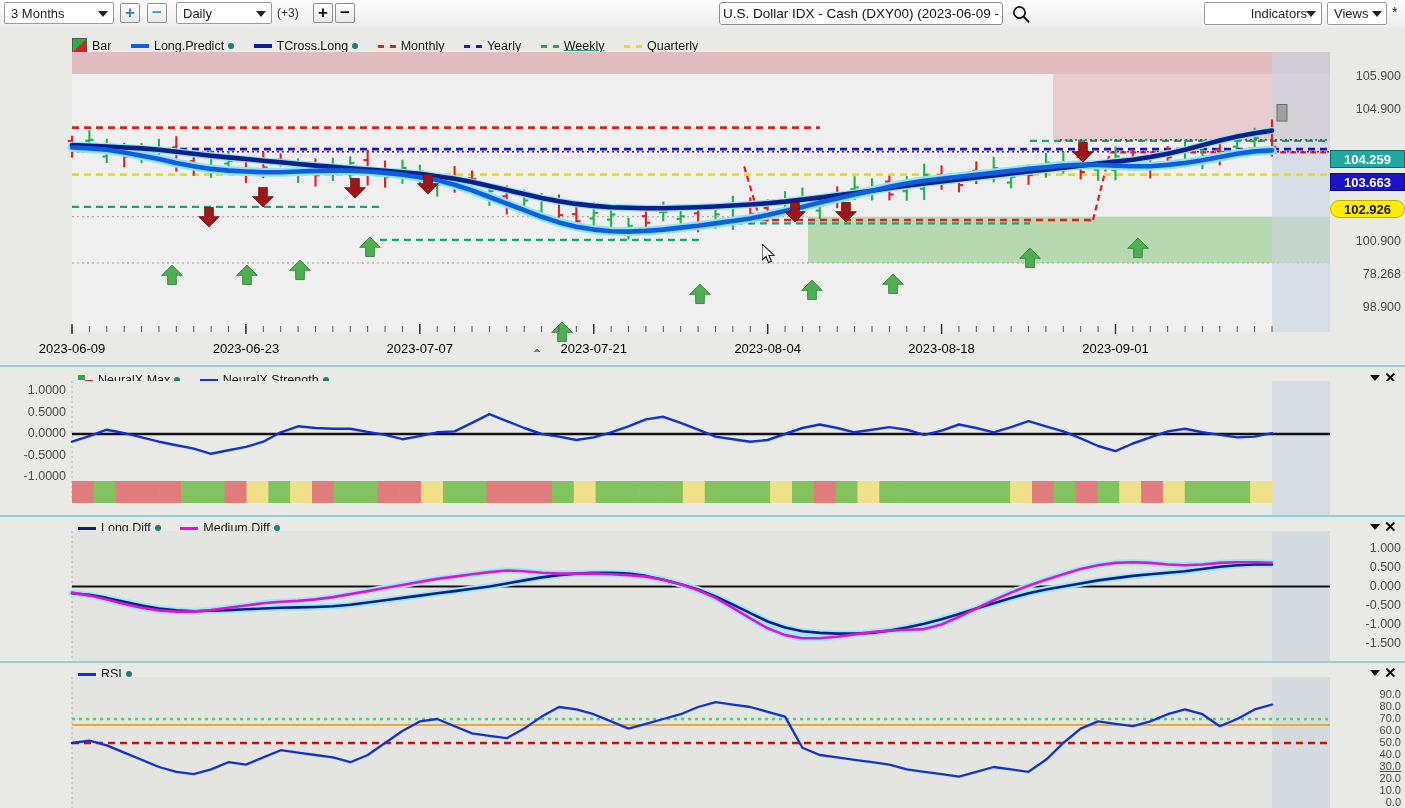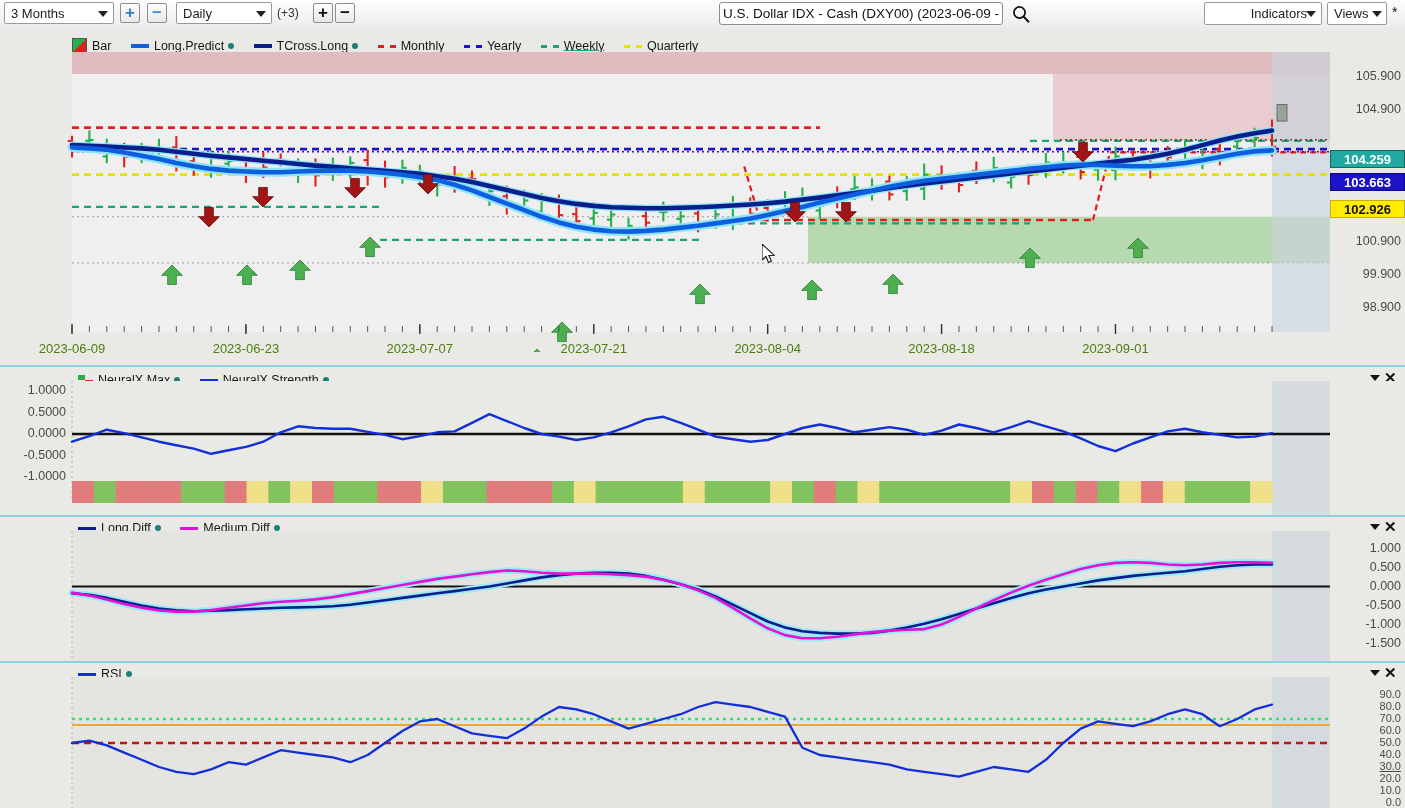--- a/index.html
+++ b/index.html
@@ -57,21 +57,21 @@
   .ctl-x{position:absolute;font-size:15px;line-height:15px;color:#111;font-weight:bold;}
 
   
   .ptag{position:absolute;right:0;height:18px;line-height:18px;width:75px;text-align:center;
     font-size:13px;font-weight:bold;box-sizing:border-box;}
   #tag-tcross{background:#1fa9a0;color:#fff;border:1px solid #0d6a64;}
   #tag-long{background:#1a13c8;color:#fff;border:1px solid #0d0a7a;}
   #tag-quarterly{background:#ffec00;color:#111;border:1px solid #c3b200;}
 
   #cursor{position:absolute;left:762px;top:216px;width:16px;height:22px;z-index:60;}
-  .xticklab{position:absolute;font-size:13px;color:#4d7c0f;}
+  .xticklab{position:absolute;font-size:13px;color:#000000;}
 </style>
 </head>
 <body>
 
 <div id="toolbar">
   <div class="tb-select" style="left:4px;width:110px;">
     <span>3 Months</span>
     <span class="chev"></span>
   </div>
   <div class="sqbtn" style="left:120px;">
@@ -506,27 +506,27 @@
       <line x1="767.6521739130435" y1="272" x2="767.6521739130435" y2="282" stroke="#333" stroke-width="1.4"></line>
       <line x1="941.5652173913044" y1="272" x2="941.5652173913044" y2="282" stroke="#333" stroke-width="1.4"></line>
       <line x1="1115.4782608695652" y1="272" x2="1115.4782608695652" y2="282" stroke="#333" stroke-width="1.4"></line>
     </svg>
 
   <div class="yaxis" style="left:1330px;top:24px;width:75px;height:300px;">
       <div class="ylab" style="top: 16.5px;">105.900</div>
       <div class="ylab" style="top: 49.5px;">104.900</div>
       <div class="ylab" style="top: 148.5px;">101.900</div>
       <div class="ylab" style="top: 181.5px;">100.900</div>
-      <div class="ylab" style="top: 214.5px;">99.900</div>
+      <div class="ylab" style="top: 214.5px;">78.268</div>
       <div class="ylab" style="top: 247.5px;">98.900</div>
     </div>
 
   <div class="ptag" id="tag-tcross" style="top:122px;"><span>104.259</span></div>
   <div class="ptag" id="tag-long" style="top:145px;"><span>103.663</span></div>
-  <div class="ptag" id="tag-quarterly" style="top:172px;"><span>102.926</span></div>
+  <div class="ptag" id="tag-quarterly" style="top:172px;border-radius:9px;"><span>102.926</span></div>
 
   <div id="cursor">
     <svg width="16" height="22" viewBox="0 0 16 22">
       <polygon points="0,0 0,16 4,12.5 6.6,18.6 9.4,17.3 6.9,11.5 12,11.2" fill="#fff" stroke="#111" stroke-width="1.1"></polygon>
     </svg>
   </div>
 <div class="xticklab" style="left: 26px; top: 313px; width: 92px; text-align: center;">2023-06-09</div>
     <div class="xticklab" style="left: 199.913px; top: 313px; width: 92px; text-align: center;">2023-06-23</div>
     <div class="xticklab" style="left: 373.826px; top: 313px; width: 92px; text-align: center;">2023-07-07</div>
     <div class="xticklab" style="left: 547.739px; top: 313px; width: 92px; text-align: center;">2023-07-21</div>

